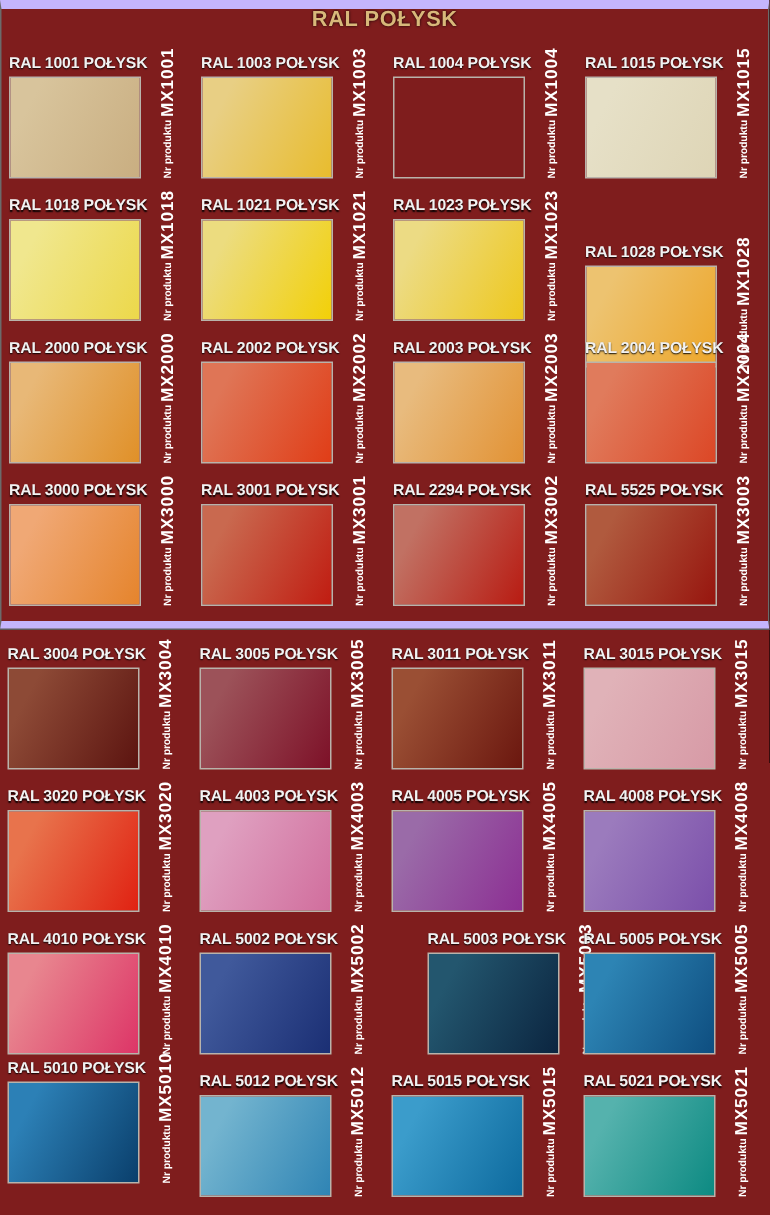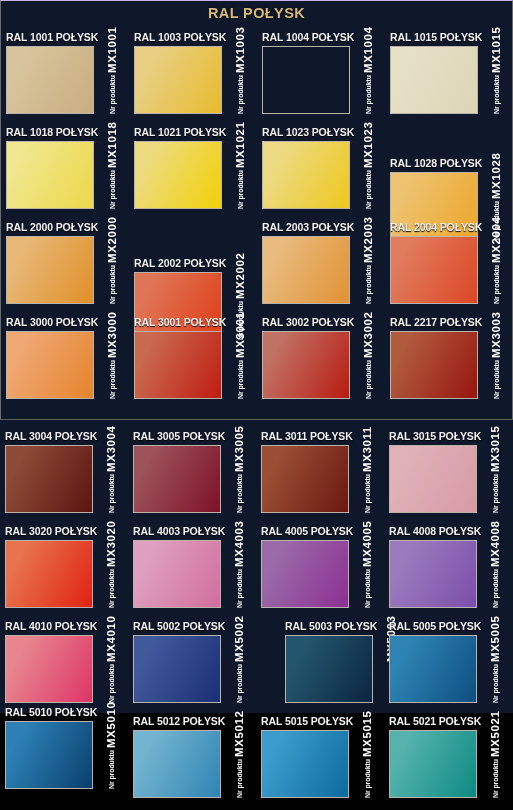--- a/index.html
+++ b/index.html
@@ -4,22 +4,22 @@
 <style>
   * { box-sizing: border-box; margin: 0; padding: 0; }
   html, body {
     width: 513px; height: 810px;
     background: #000000;
     font-family: "Liberation Sans", sans-serif;
     overflow: hidden;
   }
   #page {
     position: relative;
-    width: 513px; height: 713px;
-    background: #0f172a;
+    width: 513px; height: 810px;
+    background: #7f1d1d;
   }
 
   
   .title-bar {
     position: absolute;
     left: 0; top: 4px;
     width: 513px;
     text-align: center;
   }
   .title-bar .title-text {
@@ -30,21 +30,21 @@
     text-shadow: 0 0 2px rgba(0,0,0,0.9);
   }
 
   
   .section {
     position: absolute;
     left: 0;
     width: 513px;
   }
   .section.framed {
-    border: 1px solid #c4b5fd;
+    border: 6px solid #c4b5fd;
     border-left: 1px solid #6b6b6b;
     border-right: 1px solid #6b6b6b;
   }
   #section-top { top: 0; height: 420px; }
   #section-bottom { top: 420px; height: 390px; }
 
   
   .grid {
     position: relative;
     width: 513px;
@@ -204,21 +204,21 @@
         <div class="cell" style="left: 0px; top: 220px;">
           <div class="cell-label">RAL 2000 POŁYSK</div>
           <div class="swatch" style="background: linear-gradient(118deg, rgb(232, 184, 119) 0%, rgb(232, 184, 119) 18%, rgb(224, 144, 40) 100%);"></div>
           <div class="vert-code">
             <div class="vert-inner">
               <span class="nr-label">Nr produktu</span>
               <span class="mx-code">MX2000</span>
             </div>
           </div>
         </div>
-        <div class="cell" style="left: 128px; top: 220px; margin-top: 36px;">
+        <div class="cell" style="left: 128px; top: 220px;">
           <div class="cell-label">RAL 2002 POŁYSK</div>
           <div class="swatch" style="background: linear-gradient(118deg, rgb(223, 117, 86) 0%, rgb(223, 117, 86) 18%, rgb(224, 61, 23) 100%);"></div>
           <div class="vert-code">
             <div class="vert-inner">
               <span class="nr-label">Nr produktu</span>
               <span class="mx-code">MX2002</span>
             </div>
           </div>
         </div>
         <div class="cell" style="left: 256px; top: 220px;">
@@ -255,31 +255,31 @@
           <div class="cell-label">RAL 3001 POŁYSK</div>
           <div class="swatch" style="background: linear-gradient(118deg, rgb(201, 105, 79) 0%, rgb(201, 105, 79) 18%, rgb(192, 28, 17) 100%);"></div>
           <div class="vert-code">
             <div class="vert-inner">
               <span class="nr-label">Nr produktu</span>
               <span class="mx-code">MX3001</span>
             </div>
           </div>
         </div>
         <div class="cell" style="left: 256px; top: 315px;">
-          <div class="cell-label">RAL 3002 POŁYSK</div>
+          <div class="cell-label">RAL 2294 POŁYSK</div>
           <div class="swatch" style="background: linear-gradient(118deg, rgb(193, 113, 99) 0%, rgb(193, 113, 99) 18%, rgb(184, 27, 18) 100%);"></div>
           <div class="vert-code">
             <div class="vert-inner">
               <span class="nr-label">Nr produktu</span>
               <span class="mx-code">MX3002</span>
             </div>
           </div>
         </div>
         <div class="cell" style="left: 384px; top: 315px;">
-          <div class="cell-label">RAL 2217 POŁYSK</div>
+          <div class="cell-label">RAL 5525 POŁYSK</div>
           <div class="swatch" style="background: linear-gradient(118deg, rgb(176, 90, 62) 0%, rgb(176, 90, 62) 18%, rgb(151, 21, 14) 100%);"></div>
           <div class="vert-code">
             <div class="vert-inner">
               <span class="nr-label">Nr produktu</span>
               <span class="mx-code">MX3003</span>
             </div>
           </div>
         </div>
       </div>
   </div>

